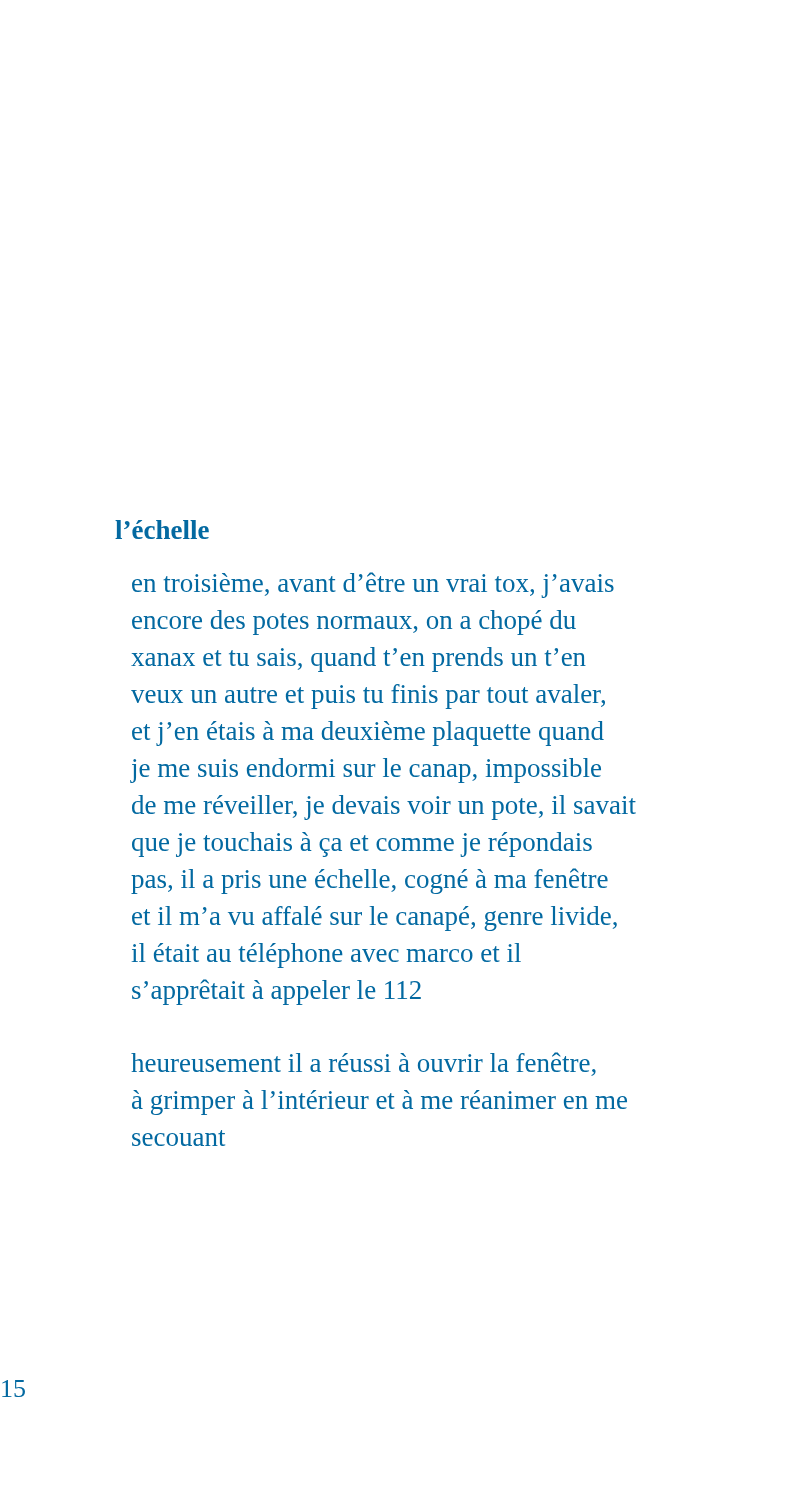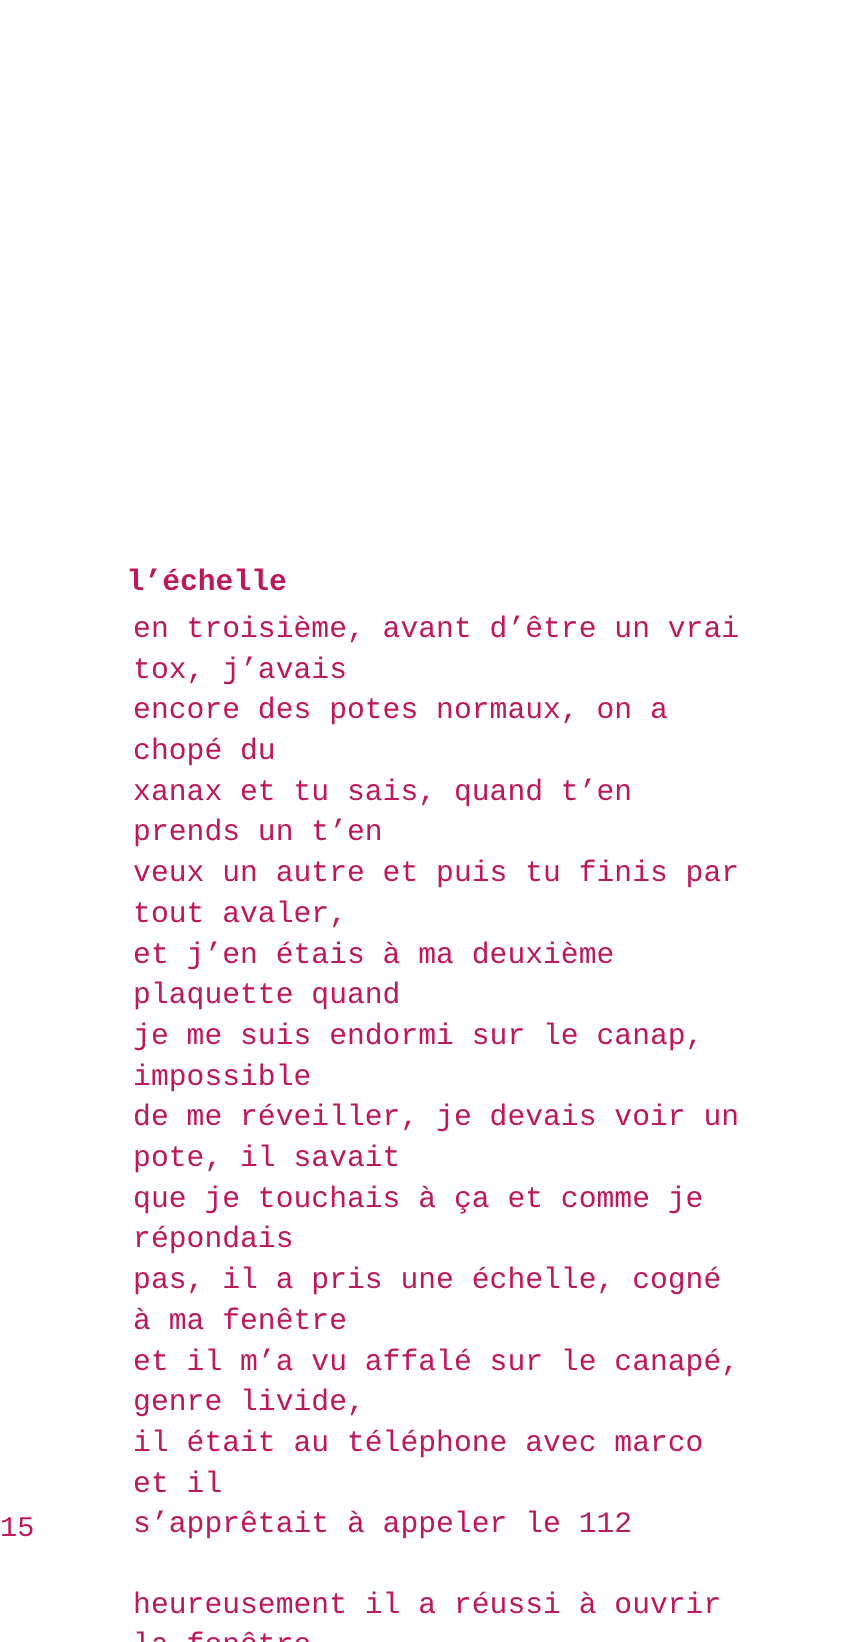--- a/index.html
+++ b/index.html
@@ -6,40 +6,40 @@
     margin: 0;
     padding: 0;
     background: #ffffff;
   }
   .page {
     position: relative;
     width: 788px;
     height: 1493px;
     background: #ffffff;
     overflow: hidden;
-    font-family: Liberation Mono, monospace;
-    color: #be185d;
+    font-family: Liberation Serif, serif;
+    color: #0369a1;
   }
   .text-block {
     position: absolute;
     left: 115px;
     top: 512px;
     width: 565px;
     font-size: 27px;
     line-height: 37px;
   }
   .poem-title {
     font-size: 27px;
     line-height: 37px;
     font-weight: bold;
     margin: 0;
     padding: 0;
   }
   .paragraph {
-    margin: 6px;
+    margin: 16px;
     padding: 0;
     white-space: pre-line;
   }
   .paragraph + .paragraph {
     margin-top: 36px;
   }
   .page-number {
     position: absolute;
     left: 0;
     top: 1372px;

